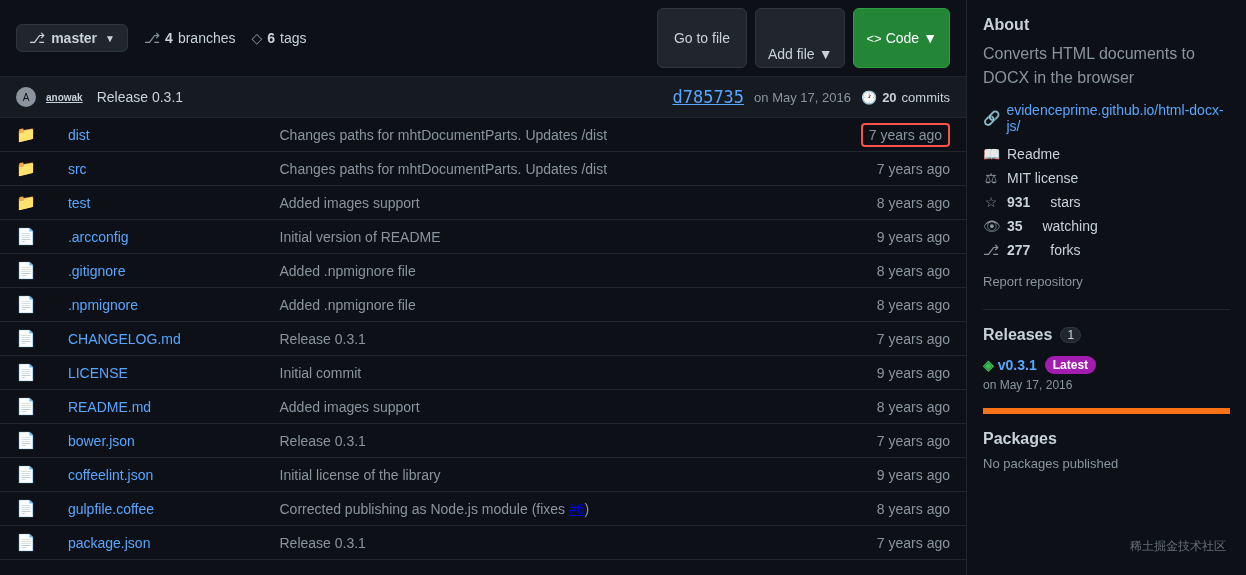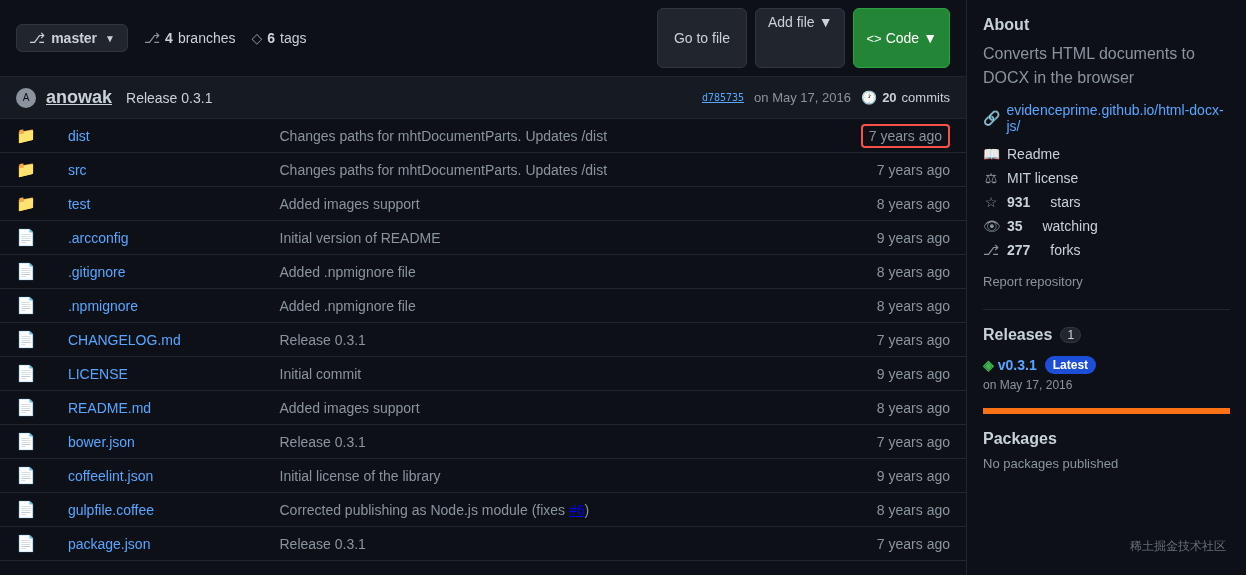--- a/index.html
+++ b/index.html
@@ -71,21 +71,21 @@
       background: #21262d;
       border: 1px solid #30363d;
       border-radius: 6px;
       color: #c9d1d9;
       padding: 21px 16px;
       cursor: pointer;
       font-size: 14px;
     }
     .btn-addfile {
       display: flex;
-      align-items: flex-start;
+      align-items: flex-end;
       gap: 4px;
       background: #21262d;
       border: 1px solid #30363d;
       border-radius: 6px;
       color: #c9d1d9;
       padding: 5px 12px;
       cursor: pointer;
       font-size: 14px;
     }
     .btn-code {
@@ -113,24 +113,24 @@
     }
     .commit-avatar {
       width: 20px; height: 20px;
       border-radius: 50%;
       background: #8b949e;
       display: flex; align-items: center; justify-content: center;
       font-size: 10px;
       color: #0d1117;
       flex-shrink: 0;
     }
-    .commit-author { color: #c9d1d9; font-weight: 600; font-size: 18px; }
+    .commit-author { color: #c9d1d9; font-weight: 600; font-size: 10px; }
     .commit-message { color: #c9d1d9; font-size: 14px; margin-left: 4px; }
     .commit-spacer { flex: 1; }
-    .commit-hash { color: #58a6ff; font-size: 10px; font-family: monospace; }
+    .commit-hash { color: #58a6ff; font-size: 17px; font-family: monospace; }
     .commit-date { color: #8b949e; font-size: 13px; }
     .commit-count {
       display: flex;
       align-items: center;
       gap: 5px;
       color: #c9d1d9;
       font-size: 13px;
     }
     .commit-count-icon { color: #8b949e; }
 
@@ -237,21 +237,21 @@
     .release-tag {
       display: flex;
       align-items: center;
       gap: 4px;
       color: #58a6ff;
       font-size: 14px;
       font-weight: 600;
       text-decoration: none;
     }
     .release-latest-badge {
-      background: #1d4ed8;
+      background: #a21caf;
       border-radius: 10px;
       color: #fff;
       font-size: 12px;
       padding: 2px 8px;
       font-weight: 600;
     }
     .release-date {
       color: #8b949e;
       font-size: 12px;
     }

